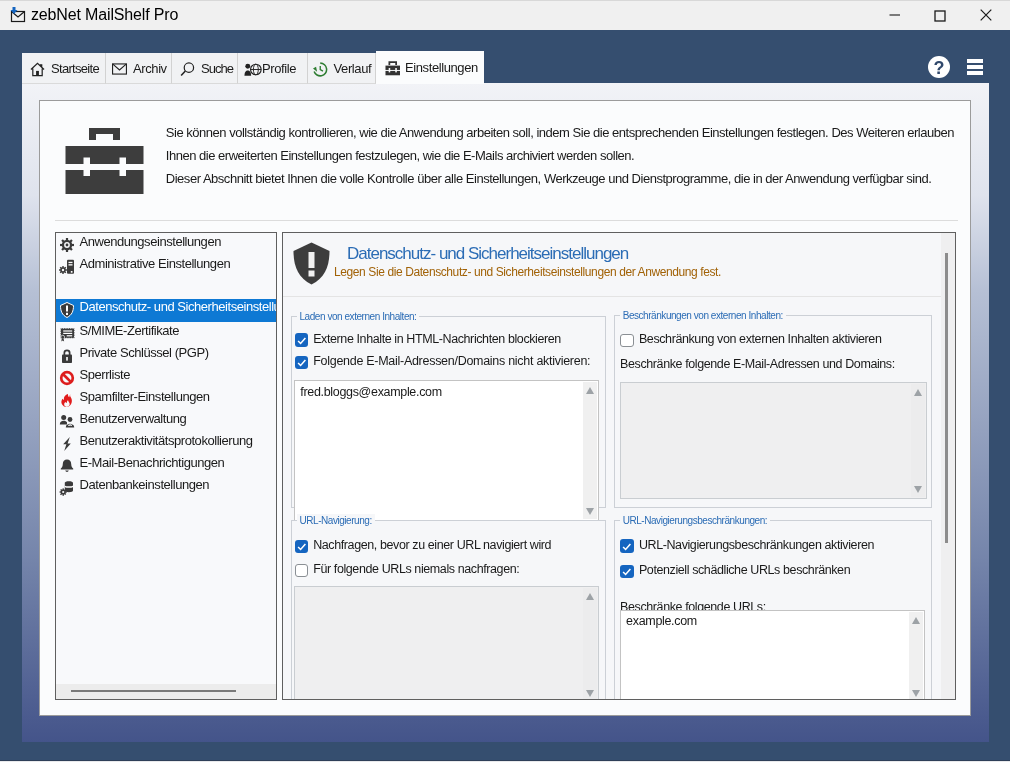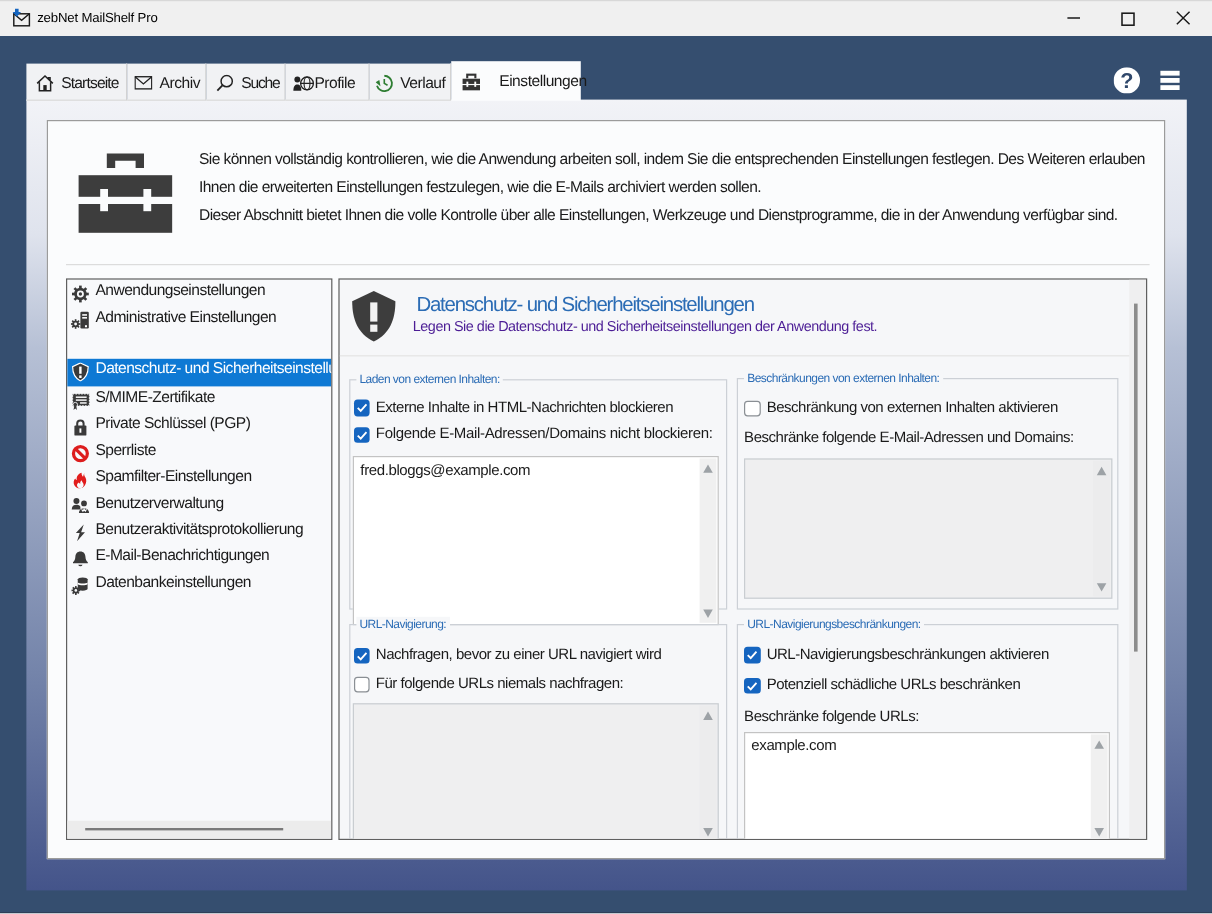--- a/index.html
+++ b/index.html
@@ -2,21 +2,21 @@
 <html><head>
 <meta charset="utf-8">
 <style>
   * { margin:0; padding:0; box-sizing:border-box; }
   html,body { width:1010px; height:762px; overflow:hidden; }
   body { position:relative; background:#354e6f; font-family:"Liberation Sans", sans-serif; }
   .abs { position:absolute; }
 
   
   #titlebar { left:0; top:0; width:1010px; height:30px; background:#f0f0f0; border-top:1px solid #d8d8d8; }
-  #title-text { left:31px; top:9px; font-size:11px; letter-spacing:-0.15px; color:#000; line-height:12px; }
+  #title-text { left:31px; top:9px; font-size:16px; letter-spacing:-0.15px; color:#000; line-height:12px; }
   #winbottom { left:0; top:759.5px; width:1010px; height:1px; background:#2e3f58; }
   #winbottom2 { left:0; top:760.5px; width:1010px; height:1.5px; background:#e9eaec; }
 
   
   #page { left:22px; top:83px; width:966.5px; height:658.5px;
           background:linear-gradient(180deg, #f2f3f7 0%, #dfe3ed 17%, #b6c0d5 31.5%, #7484aa 72.5%, #44548a 100%); }
 
   
   .tab { position:absolute; height:31px; top:52.5px; background:#f1f2f4; border-right:1px solid #d2d2d2; border-bottom:1px solid #dadada;
          display:flex; align-items:center; font-size:13px; letter-spacing:-0.4px; color:#1a1a1a; padding-top:2px; }
@@ -34,21 +34,21 @@
   .lrow .ic { position:absolute; left:3.5px; top:3px; width:16px; height:16px; }
   .lrow .lt { position:absolute; left:24px; top:1.2px; font-size:13px; line-height:13px; letter-spacing:-0.45px; color:#1a1a1a; white-space:nowrap; }
   .lrow.sel { background:#0e79d4; }
   .lrow.sel .lt { color:#fff; }
   #hscroll { left:0; top:451.4px; width:220px; height:14.6px; background:#ececec; }
   #hthumb { left:15.9px; top:5.5px; width:165px; height:2px; background:#7a7a7a; }
 
   
   #rpanel { left:282px; top:232px; width:674px; height:468px; background:#f6f7f9; border:1px solid #5f5f5f; overflow:hidden;text-decoration:underline; }
   #rp-title { left:64px; top:11.6px; font-size:17px; line-height:17px; letter-spacing:-1px; color:#2b6cb5; white-space:nowrap; }
-  #rp-sub { left:61px; top:32.8px; font-size:12px; line-height:12px; letter-spacing:-0.4px; color:#4c1d95; white-space:nowrap; }
+  #rp-sub { left:51px; top:32.8px; font-size:12px; line-height:12px; letter-spacing:-0.4px; color:#a16207; white-space:nowrap; }
   #rp-hr { left:0; top:62.6px; width:672px; height:1px; background:#e4e4e4; }
   #vtrack { left:657.5px; top:0; width:14px; height:466px; background:#efeff0; }
   #vthumb { left:4px; top:20px; width:3px; height:290px; background:#8c8c8c; }
 
   .group { position:absolute; border:1px solid #ccd0d6; }
   .glabel { position:absolute; left:5px; top:-7px; background:#f6f7f9; padding:0 3px; font-size:10px; line-height:13px; letter-spacing:-0.45px; color:#2b6cb5; white-space:nowrap; }
   .cb { position:absolute; width:13.5px; height:13.5px; border-radius:3px; }
   .cb.on { background:#1565c0; }
   .cb.off { background:#fff; border:1px solid #8a8f94; }
   .cblbl { position:absolute; font-size:12.5px; line-height:13px; letter-spacing:-0.4px; color:#1a1a1a; white-space:nowrap; }
@@ -128,21 +128,21 @@
   <span style="margin-left:6px">Verlauf</span>
 </div>
 <div class="tab active" style="left:375.5px; width:108px; padding-left:9px;">
   <svg width="15.5" height="15" viewBox="0 0 16 15">
       <path d="M4.5 4 L4.5 1 L11.5 1 L11.5 4" fill="none" stroke="#333" stroke-width="1.8"></path>
       <rect x="0.5" y="4.5" width="15" height="4.5" fill="#333"></rect>
       <rect x="0.5" y="10" width="15" height="4.5" fill="#333"></rect>
       <rect x="3.8" y="7" width="1.6" height="4.5" fill="#fbfcfd"></rect>
       <rect x="10.6" y="7" width="1.6" height="4.5" fill="#fbfcfd"></rect>
     </svg>
-  <span style="margin-left:16px">Einstellungen</span>
+  <span style="margin-left:5px">Einstellungen</span>
 </div>
 
 <svg class="abs" style="left:928px; top:55.7px" width="22" height="22" viewBox="0 0 22 22">
   <circle cx="11" cy="11" r="11" fill="#fff"></circle>
   <text x="11" y="17.5" text-anchor="middle" font-family="Liberation Sans" font-size="18" font-weight="bold" fill="#30486b">?</text>
 </svg>
 <div class="abs" style="left:966.5px; top:58.9px; width:16.5px; height:3.8px; background:#fff;"></div>
 <div class="abs" style="left:966.5px; top:65.2px; width:16.5px; height:3.8px; background:#fff;"></div>
 <div class="abs" style="left:966.5px; top:71.4px; width:16.5px; height:3.8px; background:#fff;"></div>
 
@@ -316,21 +316,21 @@
   <div class="group" style="left:7.5px; top:82.5px; width:315.5px; height:192px;">
     <div class="glabel">Laden von externen Inhalten:</div>
   </div>
   <div class="cb on" style="left:11.5px; top:100px;"><svg width="13.5" height="13.5" viewBox="0 0 13 13">
         <path d="M3 6.7 L5.4 9.1 L10 3.9" fill="none" stroke="#fff" stroke-width="1.5"></path>
       </svg></div>
   <div class="cblbl" style="left:30.2px; top:99.6px;">Externe Inhalte in HTML-Nachrichten blockieren</div>
   <div class="cb on" style="left:11.5px; top:122.7px;"><svg width="13.5" height="13.5" viewBox="0 0 13 13">
         <path d="M3 6.7 L5.4 9.1 L10 3.9" fill="none" stroke="#fff" stroke-width="1.5"></path>
       </svg></div>
-  <div class="cblbl" style="left:30.2px; top:122.4px; letter-spacing:-0.28px;">Folgende E-Mail-Adressen/Domains nicht blockieren:</div>
+  <div class="cblbl" style="left:30.2px; top:122.4px; letter-spacing:-0.28px;">Folgende E-Mail-Adressen/Domains nicht aktivieren:</div>
   <div class="tarea en" style="left:11.3px; top:147px; width:305px; height:141px;">
     <div class="tatext">fred.bloggs@example.com</div>
     <div class="sbar">
         <div class="arr-up"></div>
         <div class="arr-dn"></div>
       </div>
   </div>
 
   <div class="group" style="left:7.5px; top:286.5px; width:315.5px; height:200px;">
     <div class="glabel">URL-Navigierung:</div>
@@ -365,21 +365,21 @@
     <div class="glabel">URL-Navigierungsbeschränkungen:</div>
   </div>
   <div class="cb on" style="left:337px; top:306.3px;"><svg width="13.5" height="13.5" viewBox="0 0 13 13">
         <path d="M3 6.7 L5.4 9.1 L10 3.9" fill="none" stroke="#fff" stroke-width="1.5"></path>
       </svg></div>
   <div class="cblbl" style="left:355.9px; top:305.9px;">URL-Navigierungsbeschränkungen aktivieren</div>
   <div class="cb on" style="left:337px; top:331.6px;"><svg width="13.5" height="13.5" viewBox="0 0 13 13">
         <path d="M3 6.7 L5.4 9.1 L10 3.9" fill="none" stroke="#fff" stroke-width="1.5"></path>
       </svg></div>
   <div class="cblbl" style="left:355.9px; top:331.2px;">Potenziell schädliche URLs beschränken</div>
-  <div class="cblbl" style="left:337.1px; top:358px;">Beschränke folgende URLs:</div>
+  <div class="cblbl" style="left:337.1px; top:368px;">Beschränke folgende URLs:</div>
   <div class="tarea en" style="left:337.1px; top:377.4px; width:305px; height:93px;">
     <div class="tatext" style="top:3.5px">example.com</div>
     <div class="sbar">
         <div class="arr-up"></div>
         <div class="arr-dn"></div>
       </div>
   </div>
 </div>
 
 </body></html>

